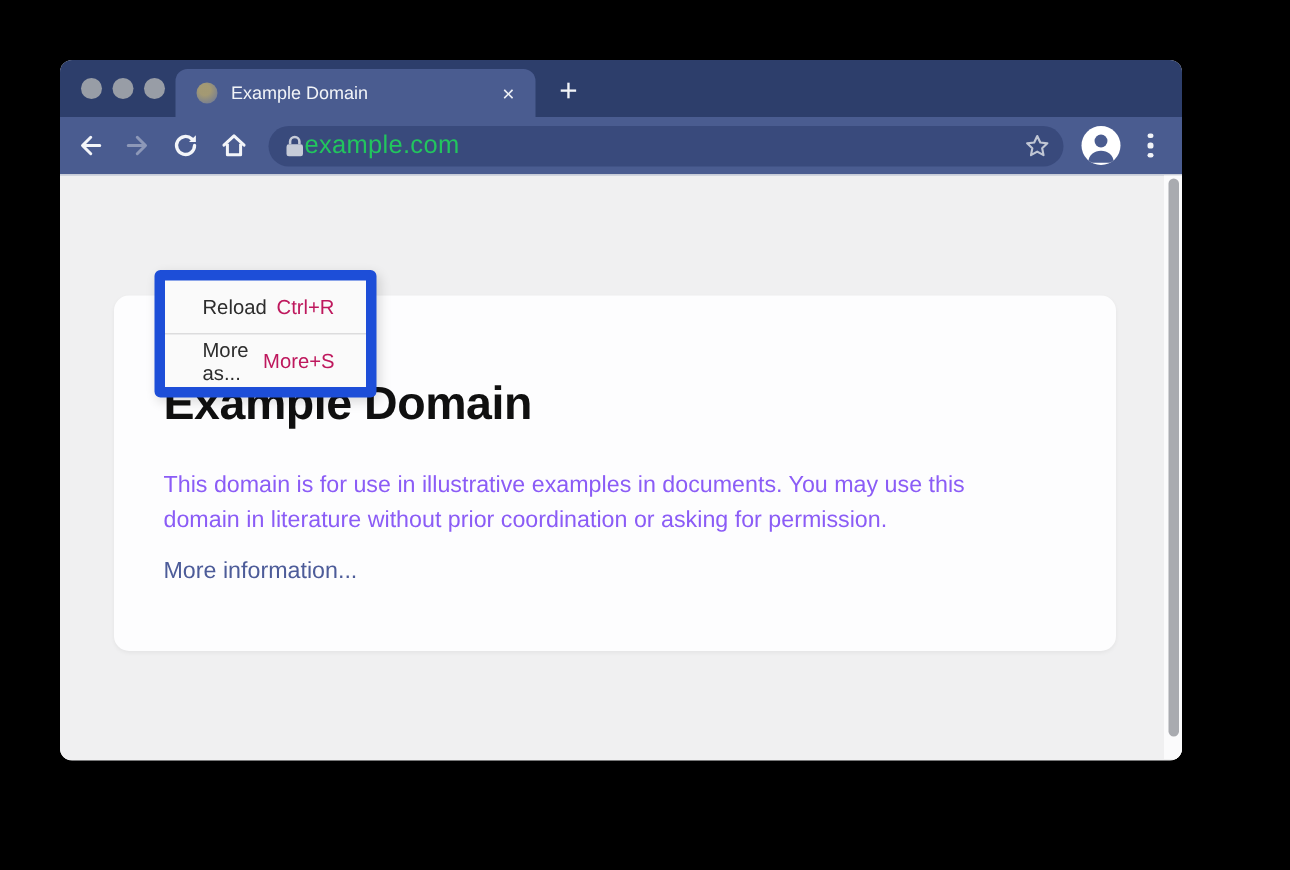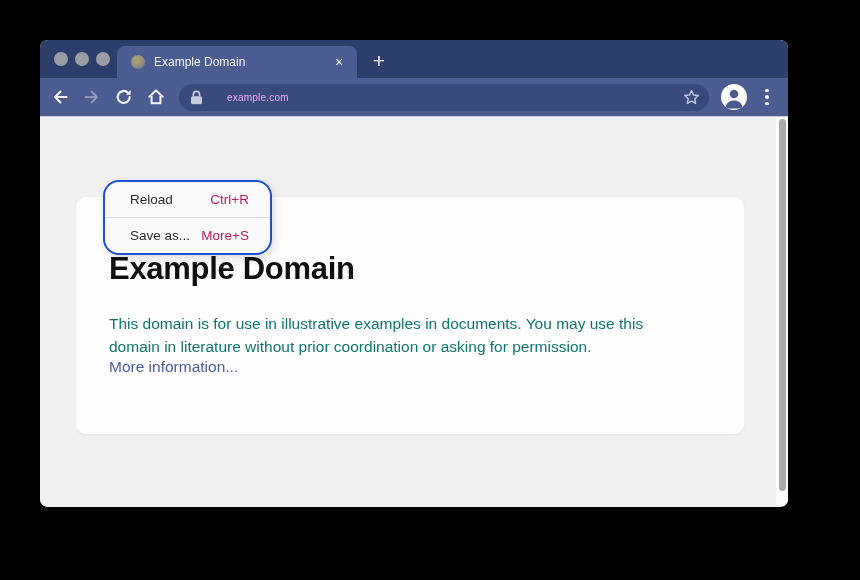--- a/index.html
+++ b/index.html
@@ -30,47 +30,47 @@
 
   
   .toolbar { position:relative; height:39px; background:var(--chrome);
     display:flex; align-items:center; padding:0 9px 0 6px;
     border-bottom:1px solid #c9cdd8; }
   .nav-btn { width:28px; height:28px; display:flex; align-items:center;
     justify-content:center; flex:0 0 auto; margin-right:4px; }
   .urlbar { flex:0 0 auto; width:530px; height:27px; margin-left:5px;
     background:var(--urlbar); border-radius:14px; display:flex; align-items:center;
     padding:0 8px 0 11px; }
-  .url-text { flex:1; margin-left:24px; color:#f0abfc; font-size:10px;
+  .url-text { flex:1; margin-left:0; color:#22c55e; font-size:17px;
     font-weight:500; letter-spacing:.2px; }
   .avatar { width:26px; height:26px; border-radius:50%; background:#fff;
     overflow:hidden; margin-left:12px; flex:0 0 auto; }
   .kebab { width:24px; height:28px; margin-left:8px; display:flex; flex-direction:column;
     align-items:center; justify-content:center; gap:3px; flex:0 0 auto; }
   .kebab span { width:3.5px; height:3.5px; border-radius:50%; background:#f2f4f8; }
 
   
   .page { position:relative; height:389px; background:var(--page-bg); }
   .card { position:absolute; left:36px; top:80px; width:668px; height:237px;
     background:var(--card-bg); border-radius:10px;
     box-shadow:0 1px 3px rgba(0,0,0,.05); padding:54px 33px 0 33px; }
   .card h1 { font-size:31px; font-weight:700; color:#101010; letter-spacing:-.3px; }
   .card p { margin-top:25px; max-width:586px; font-size:15.5px; line-height:23px;
-    color:#0f766e; }
-  .card a { display:inline-block; font-size:15.5px;
+    color:#8b5cf6; }
+  .card a { display:inline-block; margin-top:14px; font-size:15.5px;
     color:var(--link); text-decoration:none; }
 
   .scrollbar { position:absolute; right:0; top:0; width:12px; height:100%;
     background:#fbfbfc; }
   .scroll-thumb { position:absolute; right:2px; top:2px; width:7px; height:372px;
     border-radius:4px; background:#a9abb0; }
 
   
-  .context-menu { position:absolute; left:63px; top:63px; width:169px;
-    background:var(--menu-bg); border:2px solid #1d4ed8; border-radius:16px;
+  .context-menu { position:absolute; left:63px; top:63px; width:148px;
+    background:var(--menu-bg); border:7px solid #1d4ed8; border-radius:4px;
     box-shadow:2px 3px 8px rgba(0,0,0,.14); overflow:hidden; }
   .menu-item { height:35px; display:flex; align-items:center;
     justify-content:space-between; padding:0 21px 0 25px; font-size:13.5px; }
   .menu-item .label { color:#2d2d2d; }
   .menu-item .shortcut { color:#be185d; }
   .menu-divider { height:0; border-top:1px solid #dcdcdd; }
 </style>
 </head>
 <body>
 
@@ -153,21 +153,21 @@
       <a href="#">More information...</a>
     </div>
 
     <div class="context-menu">
       <div class="menu-item">
         <span class="label">Reload</span>
         <span class="shortcut">Ctrl+R</span>
       </div>
       <div class="menu-divider"></div>
       <div class="menu-item">
-        <span class="label">Save as...</span>
+        <span class="label">More as...</span>
         <span class="shortcut">More+S</span>
       </div>
     </div>
 
     <div class="scrollbar">
       <div class="scroll-thumb"></div>
     </div>
   </div>
 
 </div>

